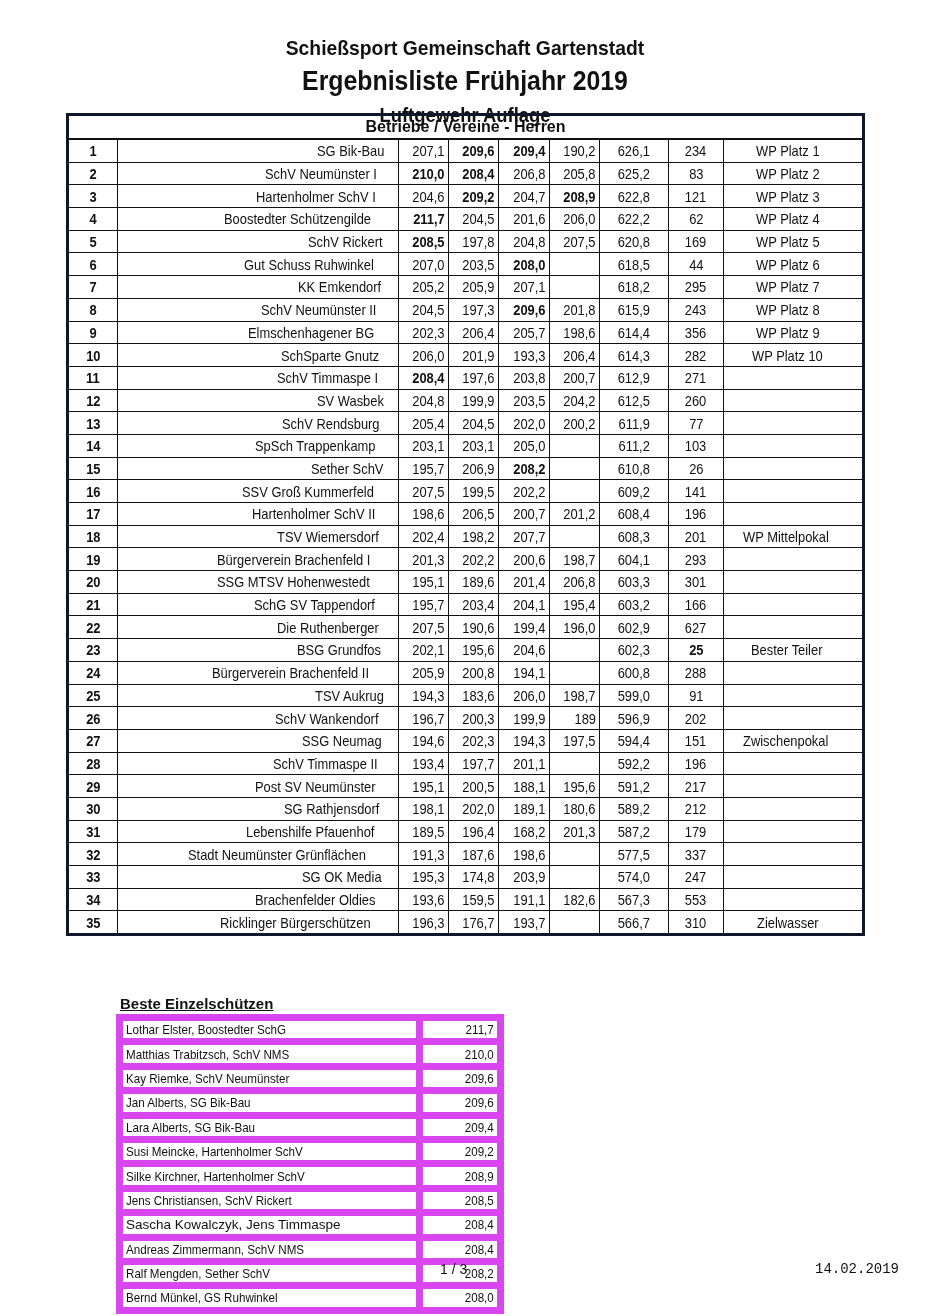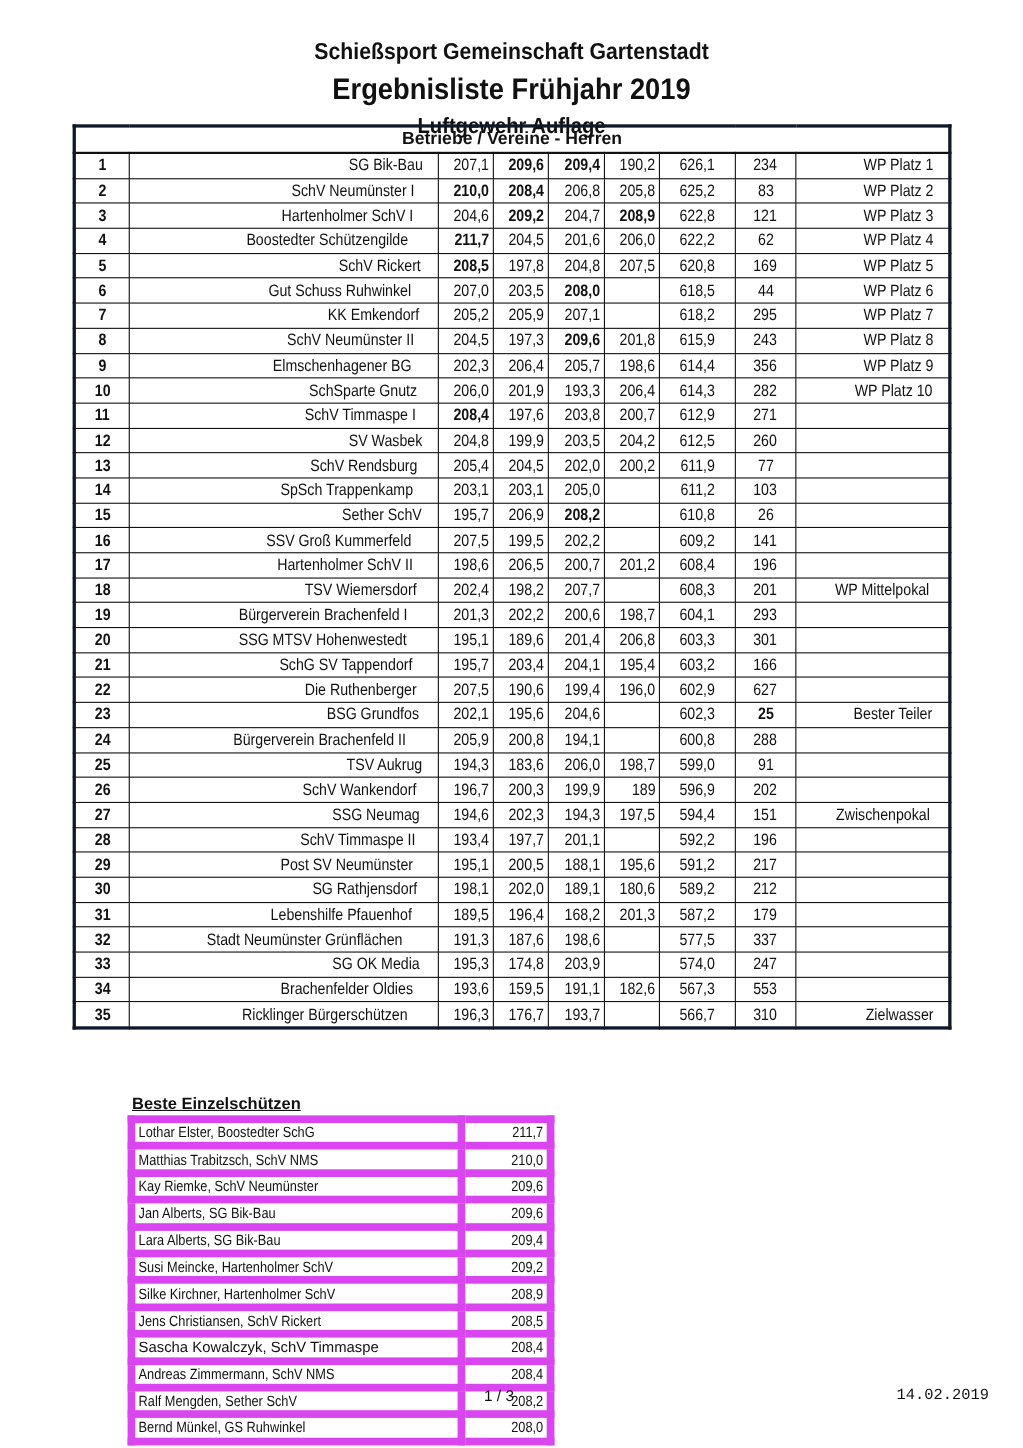--- a/index.html
+++ b/index.html
@@ -9,21 +9,21 @@
   .title3 { position: absolute; left: 0; width: 930px; top: 104px; text-align: center; font-weight: bold; font-size: 20px; font-family: "Liberation Sans", sans-serif; transform: scaleX(0.92); }
 
   table.results { position: absolute; left: 66px; top: 113px; border-collapse: collapse; border: 3px solid #0f172a; table-layout: fixed; }
   table.results td, table.results th { border: 1.5px solid #111; padding: 0 3px; height: 21.7px; white-space: nowrap; overflow: hidden; font-family: "Liberation Sans Narrow", "Liberation Sans", sans-serif; font-size: 15px; }
   table.results th { font-weight: bold; text-align: center; font-size: 15px; }
   table.results th.group { font-size: 16px; height: 22px; border-bottom: 2px solid #111; }
   td.platz { text-align: center; font-weight: bold; }
   td.name { text-align: right; }
   td.num { text-align: right; }
   td.cnum { text-align: center; }
-  td.pokal { text-align: right; }
+  td.pokal { text-align: center; }
   .b { font-weight: bold; }
   .sq { display: inline-block; transform: scaleX(0.86); transform-origin: left center; }
   .sqc { display: inline-block; transform: scaleX(0.86); transform-origin: center center; }
   .sqr { display: inline-block; transform: scaleX(0.86); transform-origin: right center; }
 
   .best-heading { position: absolute; left: 120px; top: 995px; font-weight: bold; font-size: 15px; text-decoration: underline; font-family: "Liberation Sans", sans-serif; }
   table.best { position: absolute; left: 116px; top: 1014px; border-collapse: collapse; border: 2px solid #111; table-layout: fixed; }
   table.best td { border: 7px solid #d946ef; height: 17.4px; padding: 0 3px; font-size: 13.5px; white-space: nowrap; overflow: hidden; font-family: "Liberation Sans", sans-serif; }
   table.best td.score { text-align: right; }
 
@@ -476,21 +476,21 @@
       </tr>
       <tr>
         <td><span class="sq">Silke Kirchner, Hartenholmer SchV</span></td>
         <td class="score"><span class="sqr">208,9</span></td>
       </tr>
       <tr>
         <td><span class="sq">Jens Christiansen, SchV Rickert</span></td>
         <td class="score"><span class="sqr">208,5</span></td>
       </tr>
       <tr>
-        <td><span class="">Sascha Kowalczyk, SchV Timmaspe</span></td>
+        <td><span class="">Sascha Kowalczyk, Jens Timmaspe</span></td>
         <td class="score"><span class="sqr">208,4</span></td>
       </tr>
       <tr>
         <td><span class="sq">Andreas Zimmermann, SchV NMS</span></td>
         <td class="score"><span class="sqr">208,4</span></td>
       </tr>
       <tr>
         <td><span class="sq">Ralf Mengden, Sether SchV</span></td>
         <td class="score"><span class="sqr">208,2</span></td>
       </tr>

